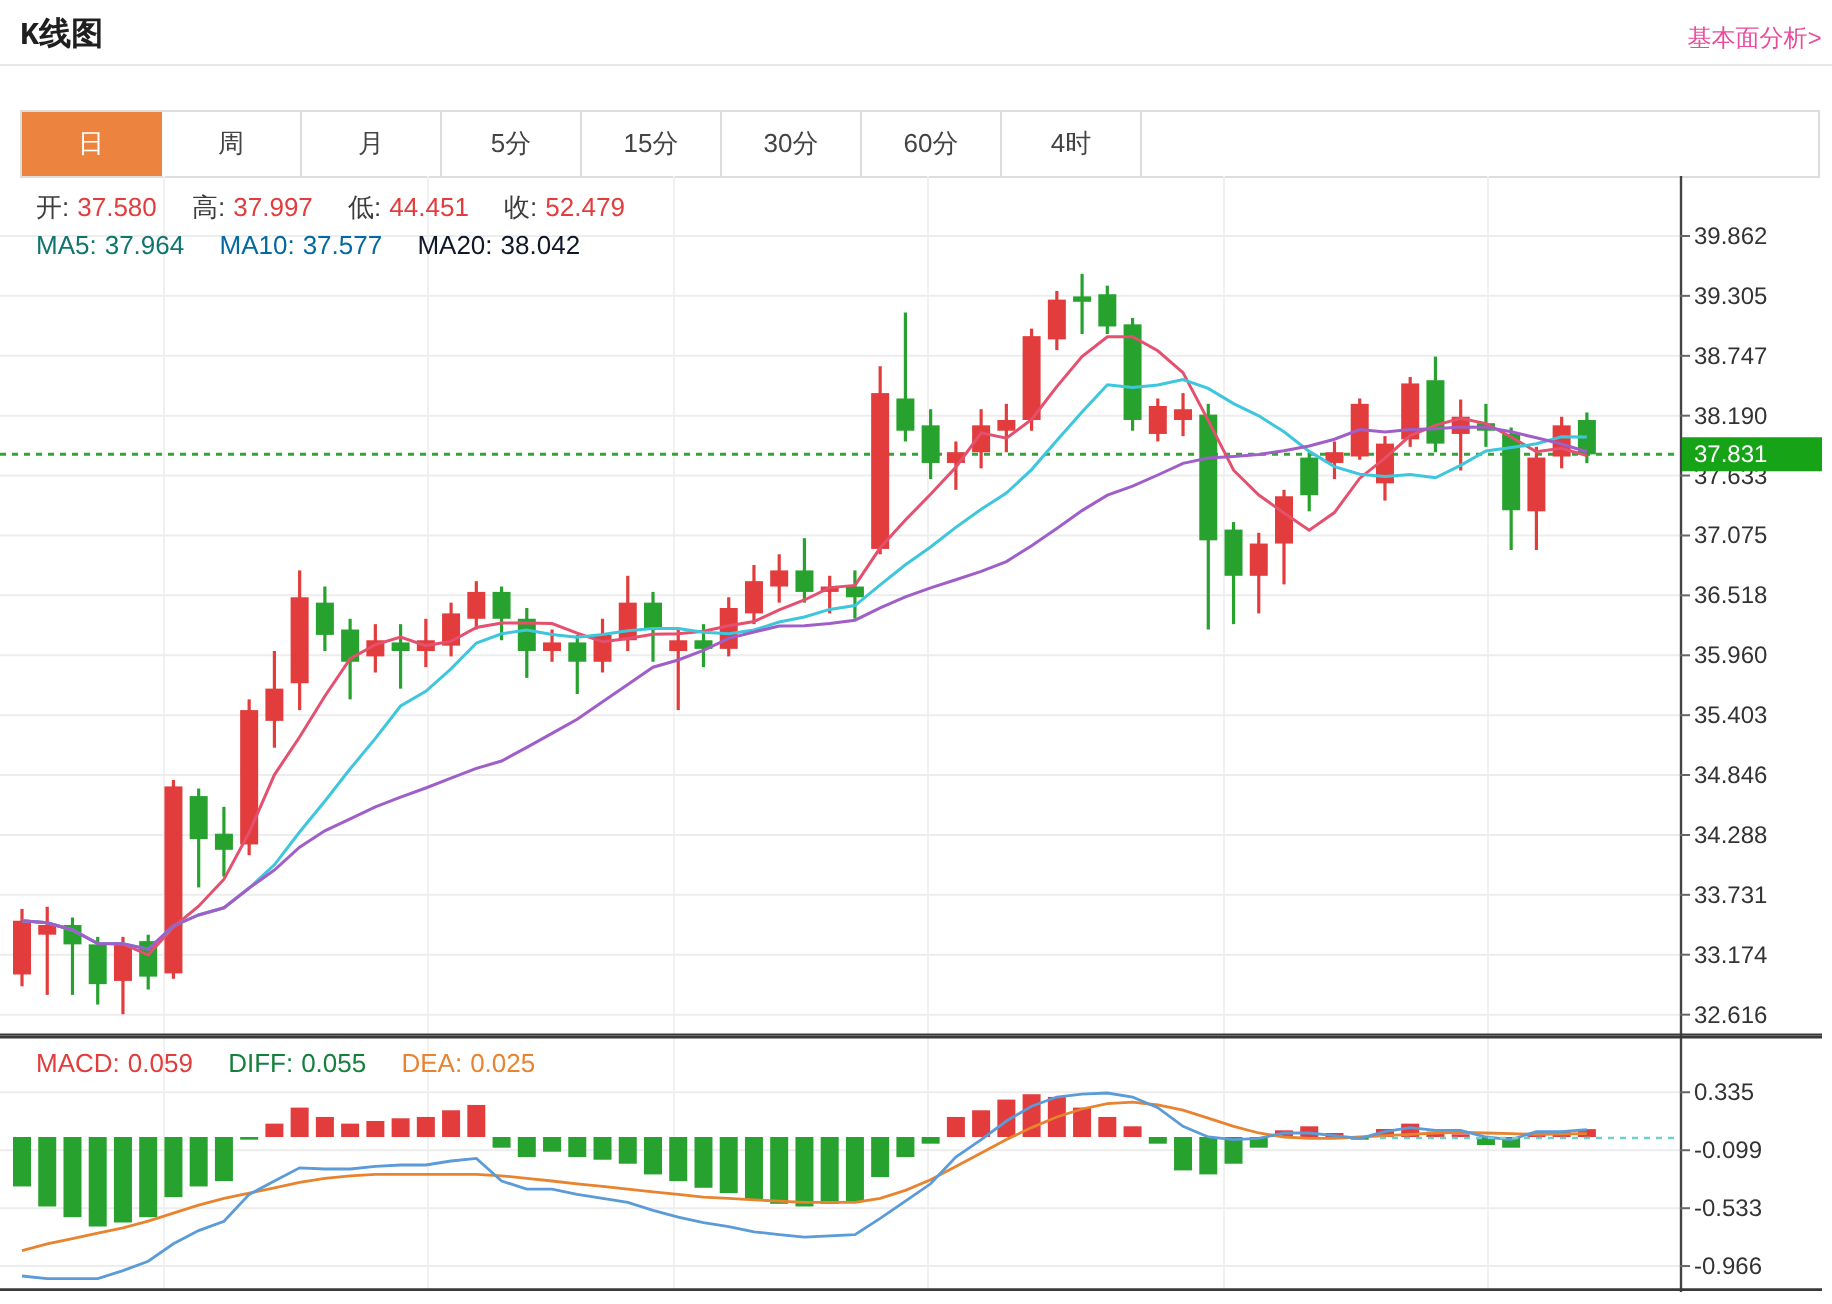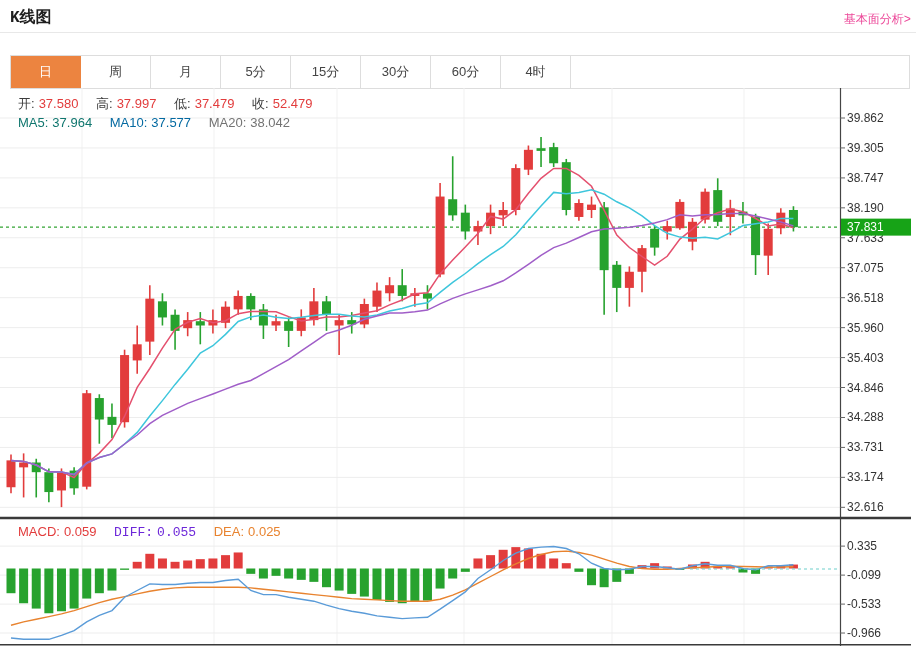--- a/index.html
+++ b/index.html
@@ -14,22 +14,22 @@
   svg{position:absolute;left:0;}
   #main-chart{top:88px;}
   #macd-chart{top:518px;}
   .legend-row{position:absolute;left:18px;font-size:13px;white-space:nowrap;z-index:5;}
   .legend-row span{margin-right:4px;}
   .legend-gap{margin-right:14px !important;margin-top:20px;}
   .lbl{color:#3d3d3d;}
   .val-red,.c-macd{color:#e23c3c;}
   .c-ma5{color:#0f766e;}
   .c-ma10{color:#0369a1;}
-  .c-ma20{color:#737373;}
-  .c-diff{color:#6d28d9;font-family:Liberation Mono, monospace;}
+  .c-ma20{color:#0f172a;}
+  .c-diff{color:#15803d;}
   .c-dea{color:#e8832f;}
 </style>
 </head>
 <body>
 
 <div class="page">
   <div class="header">
     <span class="title">K线图</span>
     <a class="analysis-link">基本面分析&gt;</a>
   </div>
@@ -329,21 +329,21 @@
         <line x1="840" y1="115.02879999999999" x2="845" y2="115.02879999999999" stroke="#666" stroke-width="1"></line>
         <text x="847" y="119.02879999999999" fill="#333" font-size="12" font-family="&quot;Liberation Sans&quot;,sans-serif" font-weight="normal">-0.966</text>
       </g>
       <line x1="0" y1="0.6" x2="911" y2="0.6" stroke="#3a3a3a" stroke-width="1.2"></line>
       <line x1="0" y1="126.8" x2="911" y2="126.8" stroke="#3a3a3a" stroke-width="1.4"></line>
     </svg>
 
   <div class="legend-row" style="top:95px;">
     <span class="lbl">开:</span><span class="val-red legend-gap">37.580</span>
     <span class="lbl">高:</span><span class="val-red legend-gap">37.997</span>
-    <span class="lbl">低:</span><span class="val-red legend-gap">37.479</span>
+    <span class="lbl">低:</span><span class="val-red legend-gap">44.451</span>
     <span class="lbl">收:</span><span class="val-red">52.479</span>
   </div>
 
   <div class="legend-row" style="top:115px;">
     <span class="c-ma5">MA5:</span><span class="c-ma5 legend-gap">37.964</span>
     <span class="c-ma10">MA10:</span><span class="c-ma10 legend-gap">37.577</span>
     <span class="c-ma20">MA20:</span><span class="c-ma20">38.042</span>
   </div>
 
   <div class="legend-row" style="top:524px;">

